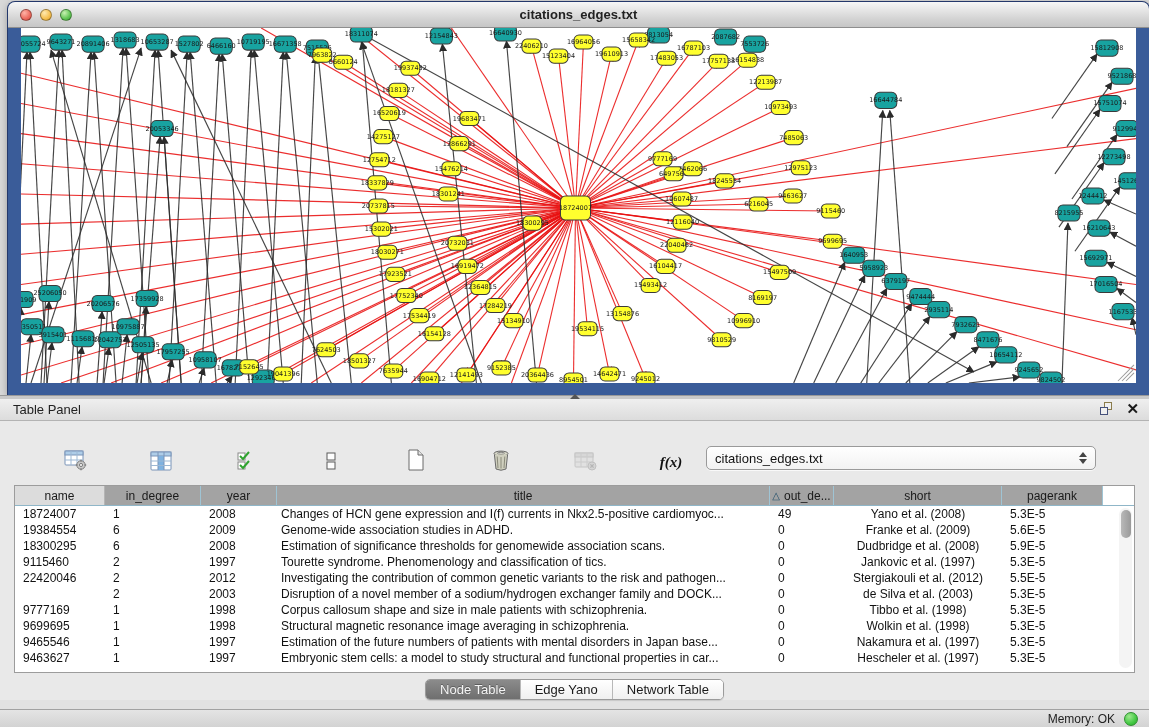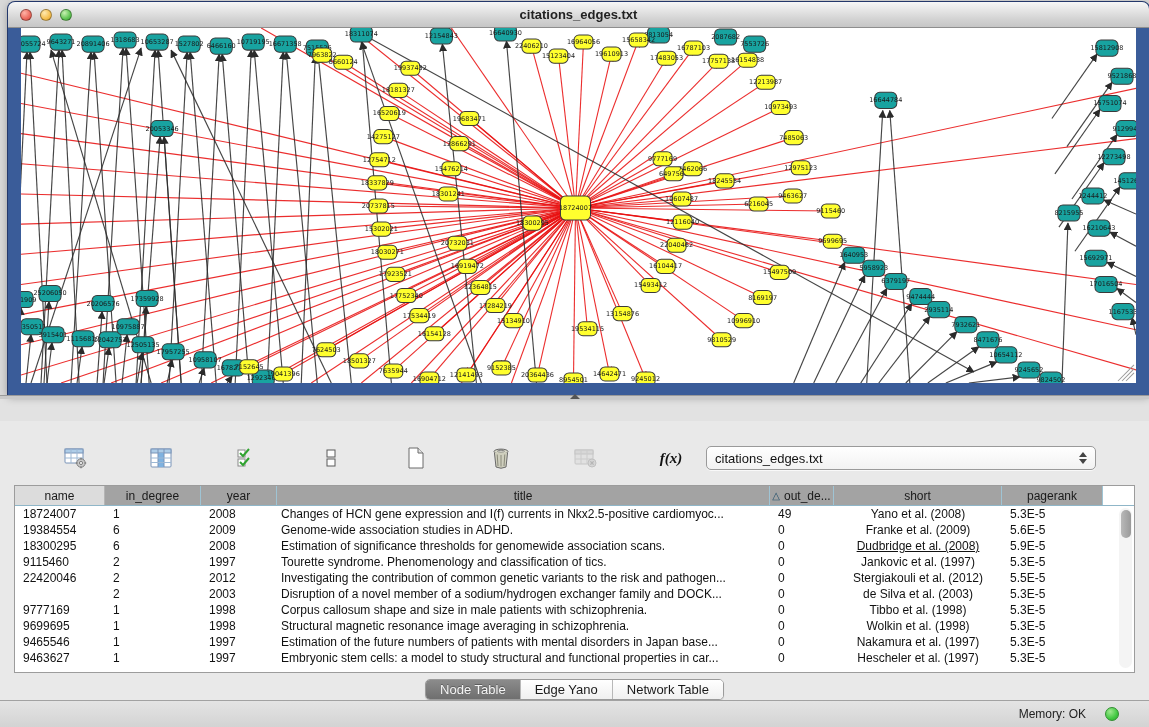--- a/index.html
+++ b/index.html
@@ -34,21 +34,21 @@
     font-size:13px; color:#222; line-height:22px; padding-left:13px; }
   .ph-icons { position:absolute; right:10px; top:3px; display:flex; gap:12px; align-items:center; }
   .float-ic { width:14px; height:14px; position:relative; cursor:pointer; }
   .float-ic .sq1 { position:absolute; left:4px; top:0; width:8px; height:8px; border:1.5px solid #8a7b4a; background:#efefef; }
   .float-ic .sq2 { position:absolute; left:0; top:5px; width:8px; height:8px; border:1.5px solid #44507a; background:#efefef; }
   .close-ic { font-size:15px; font-weight:bold; color:#1a1a1a; line-height:14px; cursor:pointer; }
 
   .panel-body { position:absolute; left:0; top:421px; width:1149px; height:279px; background:#e9e9e9; }
 
   .toolbar { position:absolute; left:14px; top:22px; height:30px; display:flex; align-items:center; gap:9px; }
-  .tb-btn { width:28px; height:26px; display:flex; align-items:center; justify-content:center; cursor:pointer;margin-left:48px; }
+  .tb-btn { width:28px; height:26px; display:flex; align-items:flex-end; justify-content:center; cursor:pointer;margin-left:48px; }
   .tb-btn.disabled { opacity:.45; cursor:default; }
   .fx { font-family:"Liberation Serif", serif; font-style:italic; font-weight:bold; font-size:15px; color:#111; }
   .combo { margin-left:12px; width:390px; height:24px; background:linear-gradient(#ffffff,#f2f2f2);
     border:1px solid #9a9a9a; border-radius:5px; display:flex; align-items:center; padding:0 8px;
     font-size:13px; color:#111; box-shadow:0 1px 0 rgba(255,255,255,.7); cursor:pointer; }
   .combo .val { flex:1; }
   .combo .arrows { display:flex; flex-direction:column; gap:2px; align-items:center; }
   .combo .up { width:0; height:0; border-left:4px solid transparent; border-right:4px solid transparent; border-bottom:5px solid #444; }
   .combo .dn { width:0; height:0; border-left:4px solid transparent; border-right:4px solid transparent; border-top:5px solid #444; }
 
@@ -69,23 +69,23 @@
 
   .tabbar { position:absolute; left:0; top:258px; width:1149px; display:flex; justify-content:center; }
   .seg { display:flex; height:21px; border:1px solid #9b9b9b; border-radius:5px; overflow:hidden;
     background:#fff; box-shadow:0 1px 1px rgba(0,0,0,.12); }
   .seg-btn { padding:0 14px; font-size:13px; line-height:20px; color:#1a1a1a; background:linear-gradient(#ffffff,#f0f0f0);
     border-right:1px solid #b8b8b8; cursor:pointer; }
   .seg-btn:last-child { border-right:none; }
   .seg-btn.active { background:linear-gradient(#8b8b8b,#6f6f6f); color:#f4f4f4; text-shadow:0 -1px 0 rgba(0,0,0,.3); }
 
   
-  .statusbar { position:absolute; left:0; bottom:0; width:1149px; height:27px;
+  .statusbar { position:absolute; left:0; bottom:0; width:1149px; height:18px;
     background:linear-gradient(#e4e4e4,#d3d3d3); border-top:1px solid #a2a2a2;
-    display:flex; align-items:center; justify-content:flex-end; padding-right:30px; gap:19px; }
+    display:flex; align-items:center; justify-content:flex-end; padding-right:11px; gap:9px; }
   .mem-label { font-size:12px; color:#222; }
   .mem-dot { width:14px; height:14px; border-radius:50%; border:1px solid #2f8f2f;
     background:radial-gradient(circle at 35% 30%, #9fe88f, #43c943 60%, #2da32d); cursor:pointer; }
 </style>
 </head>
 <body>
 
 <div class="app">
 
   <div class="desktop">
@@ -777,20 +777,30 @@
             </g>
           </svg>
       </div>
     </div>
   </div>
 
   <div class="splitter">
     <div class="split-grip"></div>
   </div>
 
+  <div class="panel-header">
+    <span>Table Panel</span>
+    <div class="ph-icons">
+      <div class="float-ic">
+          <div class="sq1"></div>
+          <div class="sq2"></div>
+        </div>
+      <div class="close-ic">✕</div>
+    </div>
+  </div>
 
   <div class="panel-body">
 
     <div class="toolbar">
       <div class="tb-btn">
         <svg width="24" height="22" viewBox="0 0 24 22">
           <rect x="1" y="2" width="18" height="14" rx="1" fill="#fff" stroke="#7a94b8"></rect>
           <rect x="1" y="2" width="18" height="4" fill="#aecde8" stroke="#7a94b8"></rect>
           <line x1="7" y1="2" x2="7" y2="16" stroke="#9db8d4"></line>
             <line x1="13" y1="2" x2="13" y2="16" stroke="#9db8d4"></line>
@@ -910,21 +920,21 @@
             <div class="td num" style="width: 64px;">0</div>
             <div class="td ctr" style="width: 168px;">Franke et al. (2009)</div>
             <div class="td num" style="width: 101px;">5.6E-5</div>
           </div>
           <div class="tr">
             <div class="td num" style="width: 90px;">18300295</div>
             <div class="td num" style="width: 96px;">6</div>
             <div class="td num" style="width: 76px;">2008</div>
             <div class="td" style="width: 493px;">Estimation of significance thresholds for genomewide association scans.</div>
             <div class="td num" style="width: 64px;">0</div>
-            <div class="td ctr" style="width: 168px; text-decoration: underline;">Dudbridge et al. (2008)</div>
+            <div class="td ctr" style="width: 168px;">Dudbridge et al. (2008)</div>
             <div class="td num" style="width: 101px;">5.9E-5</div>
           </div>
           <div class="tr">
             <div class="td num" style="width: 90px;">9115460</div>
             <div class="td num" style="width: 96px;">2</div>
             <div class="td num" style="width: 76px;">1997</div>
             <div class="td" style="width: 493px;">Tourette syndrome. Phenomenology and classification of tics.</div>
             <div class="td num" style="width: 64px;">0</div>
             <div class="td ctr" style="width: 168px;">Jankovic et al. (1997)</div>
             <div class="td num" style="width: 101px;">5.3E-5</div>

